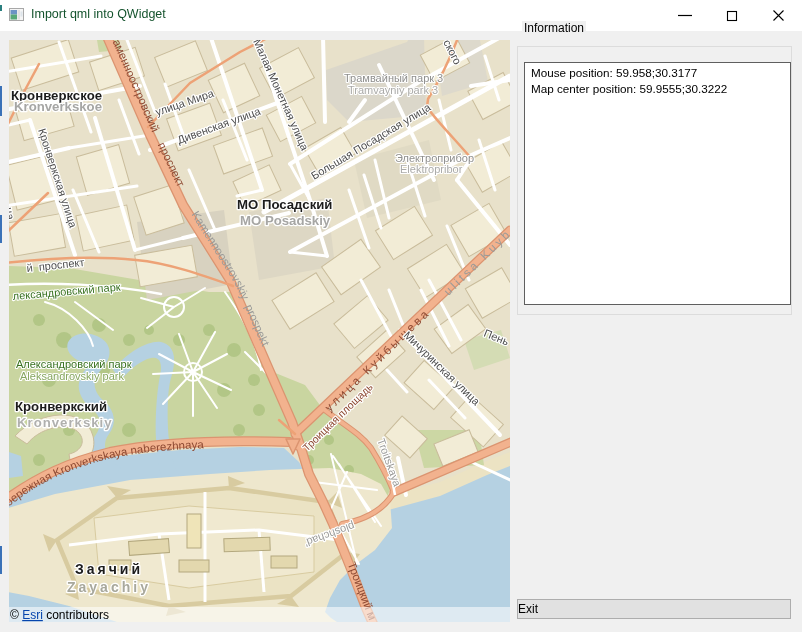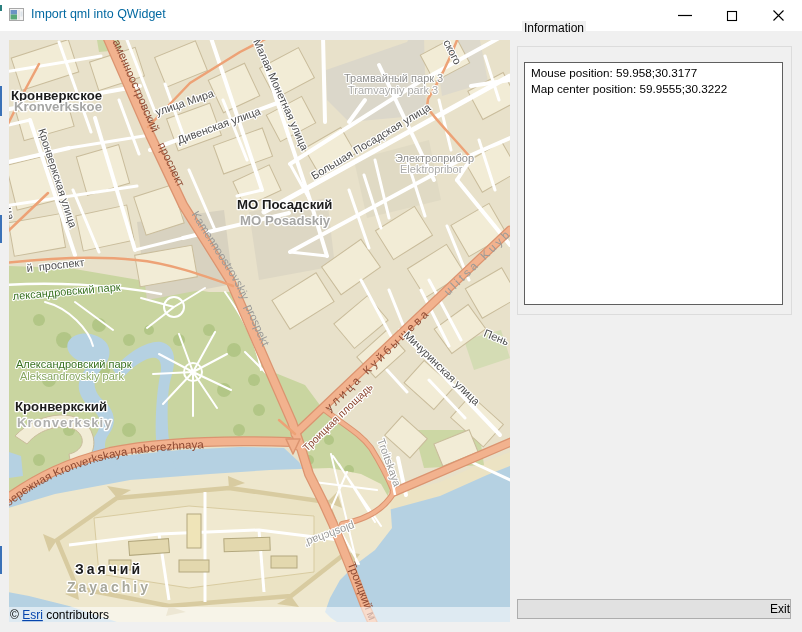--- a/index.html
+++ b/index.html
@@ -1,23 +1,23 @@
 <!DOCTYPE html>
 <html><head>
 <meta charset="utf-8">
 <style>
   html,body{margin:0;padding:0;}
   body{width:802px;height:632px;background:#f0f0f0;font-family:"Liberation Sans",sans-serif;position:relative;overflow:hidden;}
   .titlebar{position:absolute;left:0;top:0;width:802px;height:31px;background:#ffffff;}
-  .title-text{position:absolute;left:31px;top:7px;font-size:12.5px;color:#0369a1;}
+  .title-text{position:absolute;left:31px;top:7px;font-size:12.5px;color:#14532d;}
   .cap{position:absolute;top:0;width:46px;height:31px;}
   .groupbox{position:absolute;left:517px;top:46px;width:273px;height:267px;border:1px solid #dcdcdc;}
   .grouplabel{position:absolute;left:522px;top:21px;background:#f0f0f0;padding:0 2px;font-size:12px;color:#000;}
-  .textarea{position:absolute;left:524px;top:62px;width:251px;height:239px;background:#fff;border:1px solid #5f5f5f;font-size:11.7px;color:#000;padding:2px 0 0 6px;line-height:16px;}
-  .exitbtn{position:absolute;left:517px;top:599px;width:272px;height:18px;background:#e1e1e1;border:1px solid #adadad;text-align:right;font-size:12px;color:#000;line-height:18px;}
+  .textarea{position:absolute;left:524px;top:62px;width:251px;height:239px;background:#fff;border:1px solid #5f5f5f;font-size:11.7px;color:#000;padding:2px 8px 0 6px;line-height:16px;}
+  .exitbtn{position:absolute;left:517px;top:599px;width:272px;height:18px;background:#e1e1e1;border:1px solid #adadad;text-align:left;font-size:12px;color:#000;line-height:18px;}
   .mapwrap{position:absolute;left:9px;top:40px;width:501px;height:582px;overflow:hidden;}
   .edge{position:absolute;left:0;width:2px;}
 </style>
 </head>
 <body>
 <div class="titlebar"></div>
 <svg style="position:absolute;left:9px;top:8px" width="15" height="13" viewBox="0 0 15 13">
  <rect x="0.5" y="0.5" width="14" height="12" fill="#f5f5f5" stroke="#a8a8a8"></rect>
  <rect x="1.5" y="2" width="6.5" height="4.5" fill="#6b93c4"></rect>
  <rect x="1.5" y="6.5" width="6.5" height="5" fill="#57a877"></rect>

